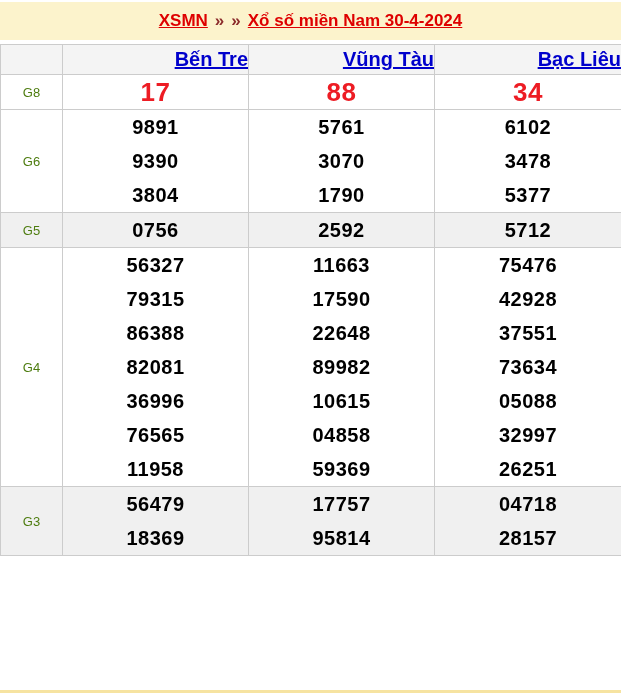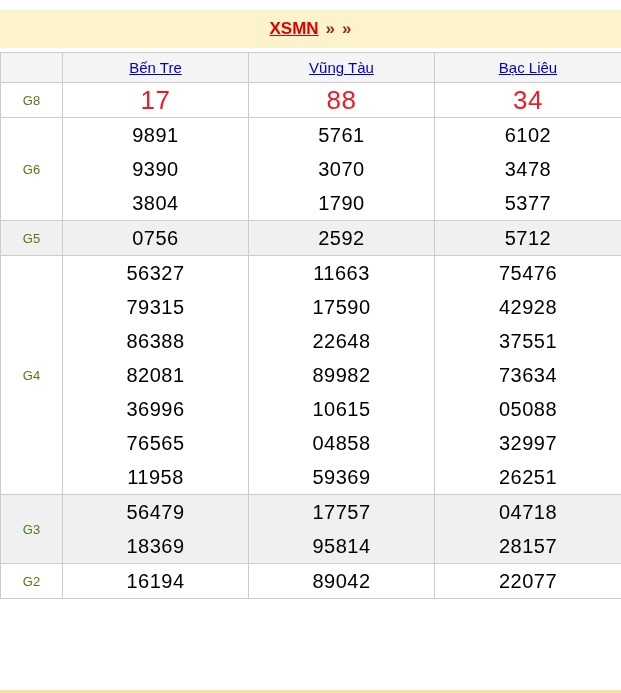--- a/index.html
+++ b/index.html
@@ -17,21 +17,21 @@
   html, body {
     margin: 0; padding: 0;
     width: 621px; height: 693px;
     background: #fff;
     font-family: "Liberation Sans", "DejaVu Sans", sans-serif;
     overflow: hidden;
   }
   body { display: flex; flex-direction: column; }
 
   .band {
-    margin-top: 10px;
+    margin-top: 2px;
     height: 38px;
     background: var(--band);
     display: flex;
     align-items: center;
     justify-content: center;
     gap: 7px;
     font-size: 17px;
     font-weight: bold;
     white-space: nowrap;
     text-align: center;
@@ -49,35 +49,35 @@
     margin-top: 4px;
     table-layout: fixed;
   }
   .results th, .results td {
     border: 1px solid var(--border);
     text-align: center;
     vertical-align: middle;
     padding: 0;
   }
   .results thead tr { background: var(--headshade); }
-  .results th { height: 30px; font-size: 15px; font-weight: normal; }
+  .results th { height: 30px; font-size: 20px; font-weight: bold; text-align: right; }
   .results th a {
     color: var(--blue);
     text-decoration: underline;
     cursor: pointer;
   }
   td.label-col {
     font-size: 13px;
     color: #4d7c0f;
     font-weight: normal;
   }
   tr.shaded { background: var(--shade); }
 
   .num {
-    font-weight: normal;
+    font-weight: bold;
     font-size: 20px;
     color: #000;
     line-height: 34px;
     letter-spacing: 0.5px;
   }
   td.red .num {
     color: var(--red);
     font-size: 26px;
     line-height: 34px;
   }
@@ -94,20 +94,21 @@
     margin-top: auto;
   }
 </style>
 </head>
 <body>
 
 <div class="band">
   <a>XSMN</a>
   <span class="sep">»</span>
   <span class="sep">»</span>
+  <a>Xổ số miền Nam 30-4-2024</a>
 </div>
 
 <table class="results">
   <colgroup>
     <col style="width:62px">
     <col style="width:186px">
     <col style="width:186px">
     <col style="width:187px">
   </colgroup>
   <thead>
@@ -205,28 +206,16 @@
         </td>
         <td class="normal">
           <div class="num">17757</div>
           <div class="num">95814</div>
         </td>
         <td class="normal">
           <div class="num">04718</div>
           <div class="num">28157</div>
         </td>
       </tr>
-      <tr>
-        <td class="label-col">G2</td>
-        <td class="normal">
-          <div class="num">16194</div>
-        </td>
-        <td class="normal">
-          <div class="num">89042</div>
-        </td>
-        <td class="normal">
-          <div class="num">22077</div>
-        </td>
-      </tr>
     </tbody>
 </table>
 
 <div class="bottom-bar"></div>
 
 </body></html>

